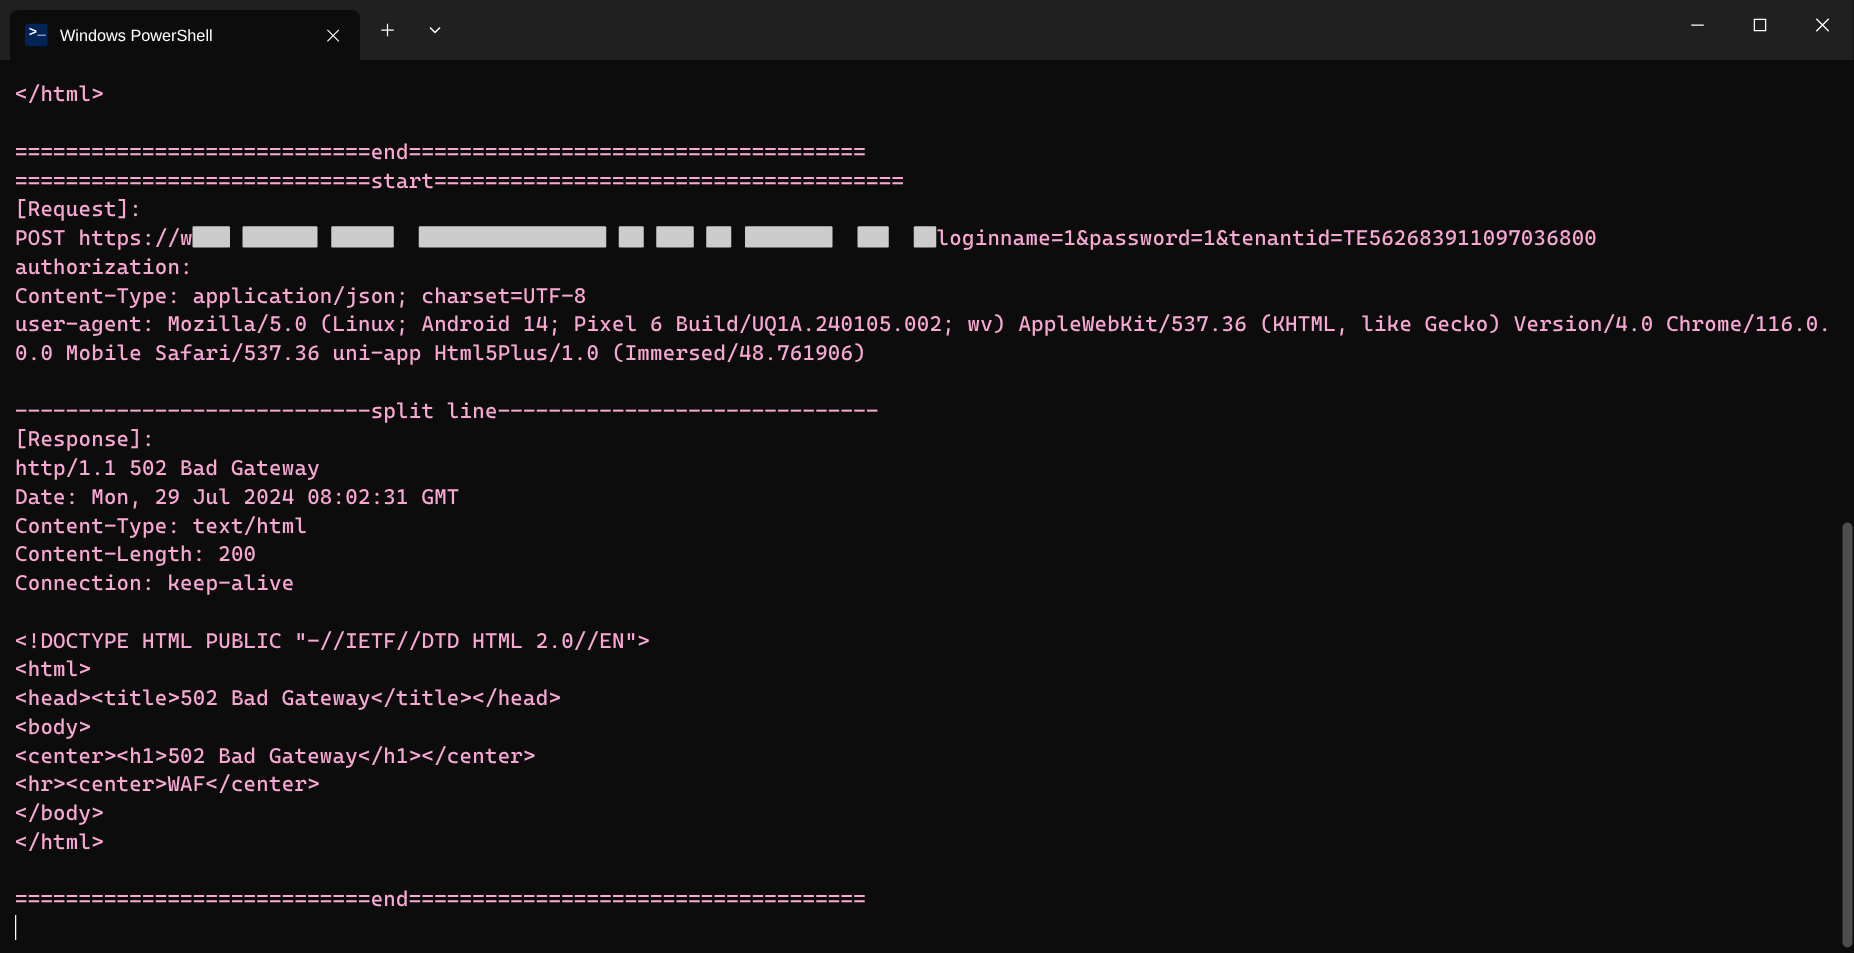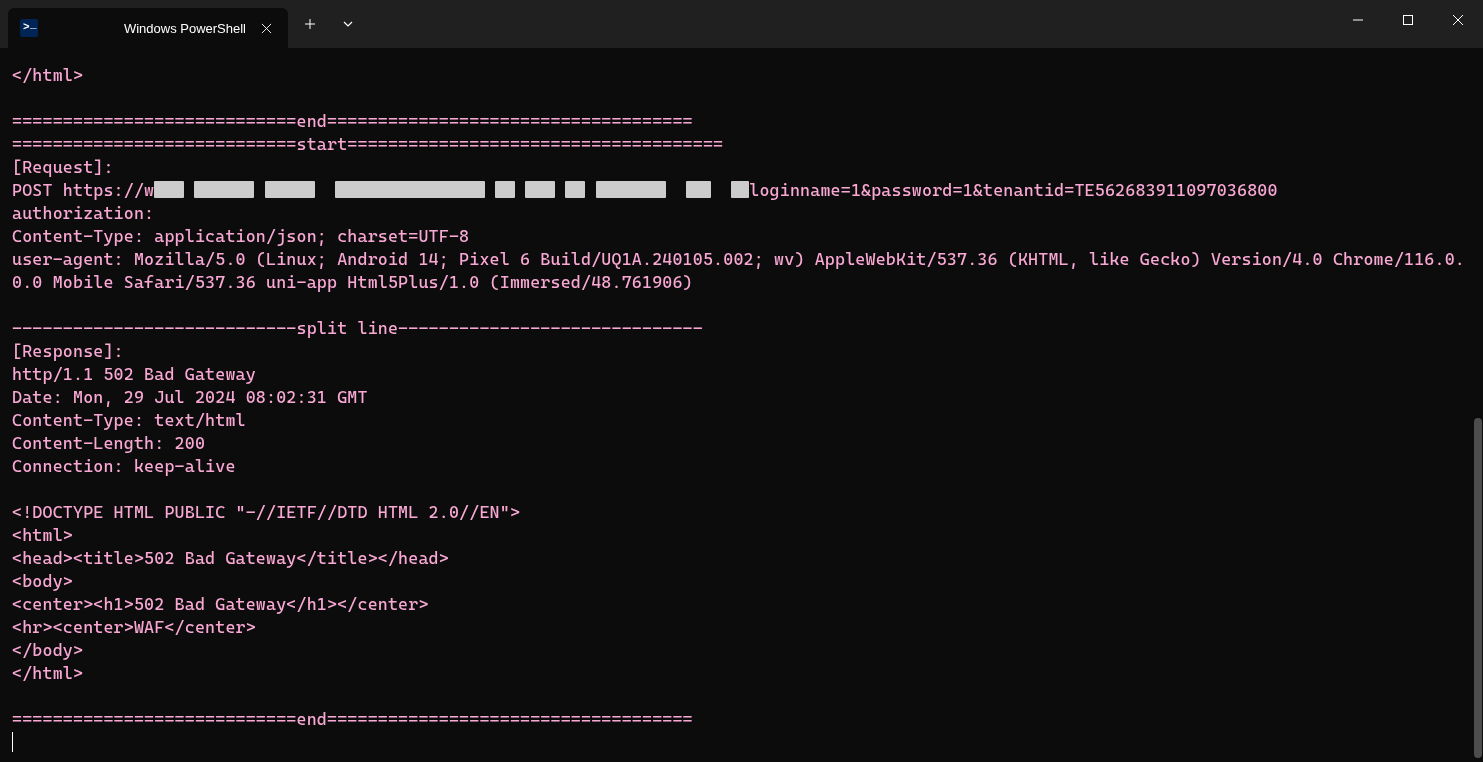--- a/index.html
+++ b/index.html
@@ -33,21 +33,20 @@
       align-items: center;
       background: #0c0c0c;
       height: 40px;
       margin-top: 8px;
       padding: 0 12px;
       border-top-left-radius: 6px;
       border-top-right-radius: 6px;
       gap: 10px;
       min-width: 280px;
       position: relative;
-      text-align: right;
     }
     .tab-icon {
       width: 18px;
       height: 18px;
       background: #012456;
       border-radius: 2px;
       display: flex;
       align-items: center;
       justify-content: center;
       position: relative;

